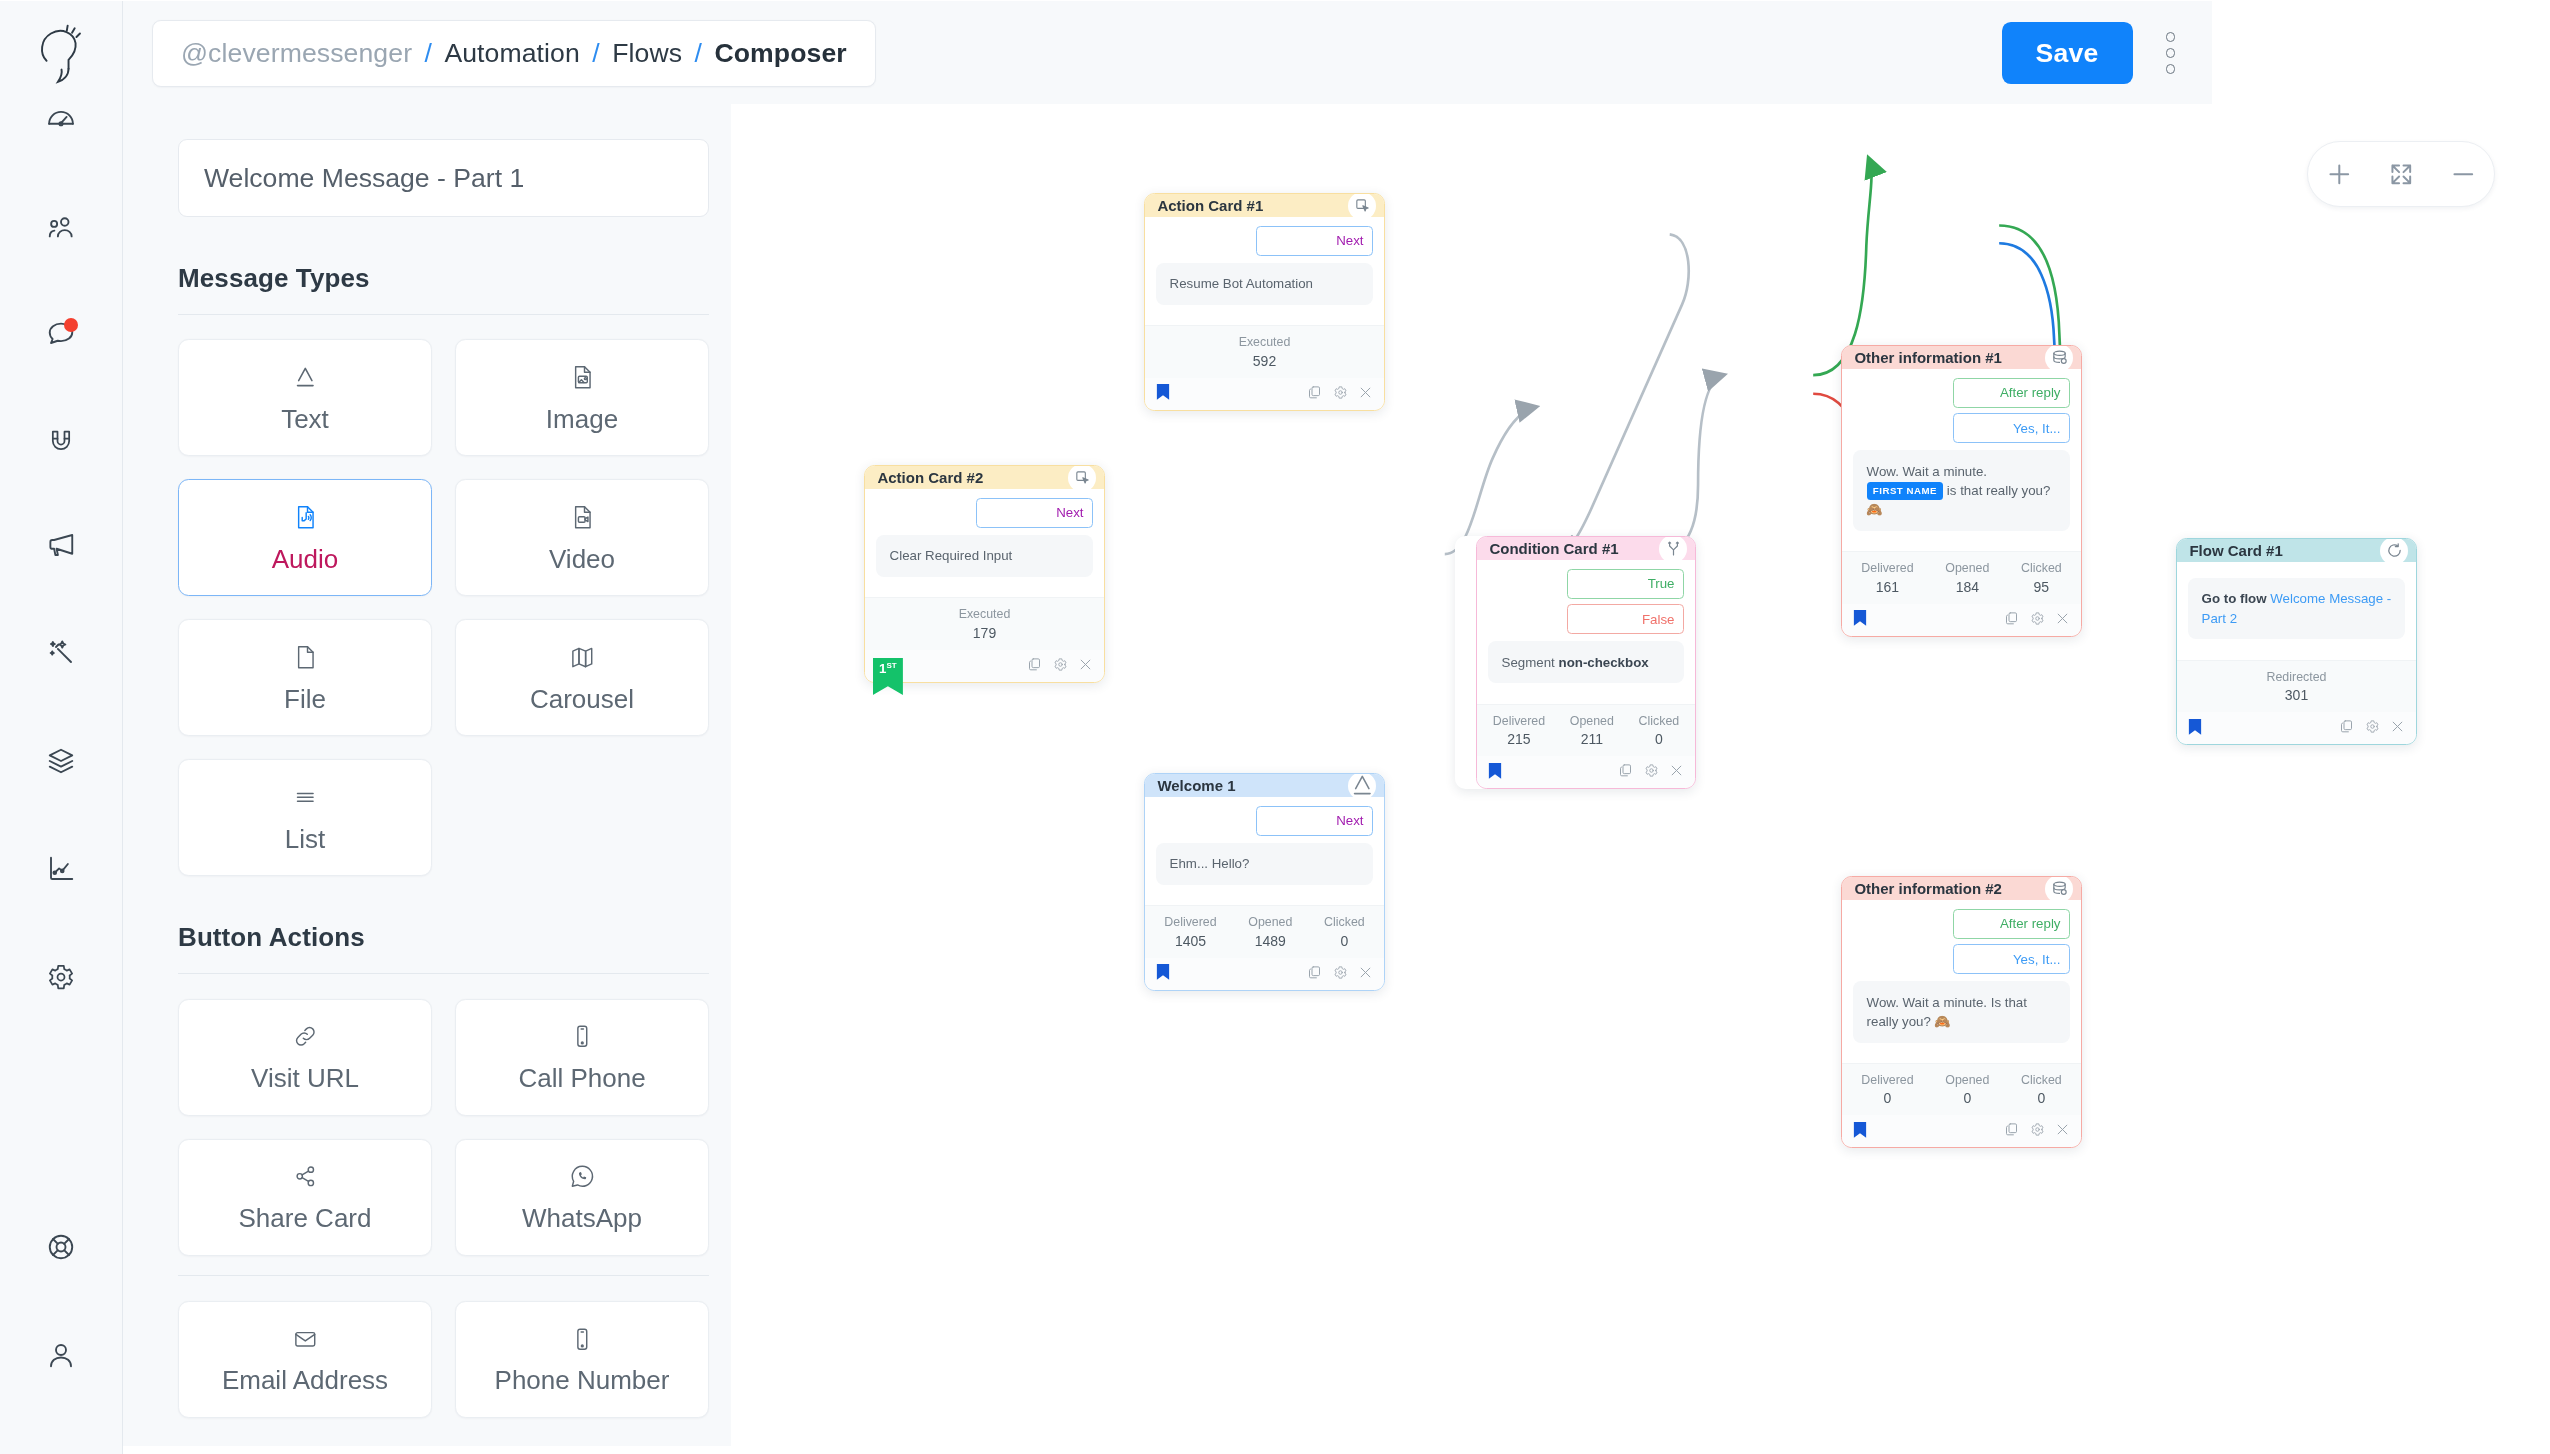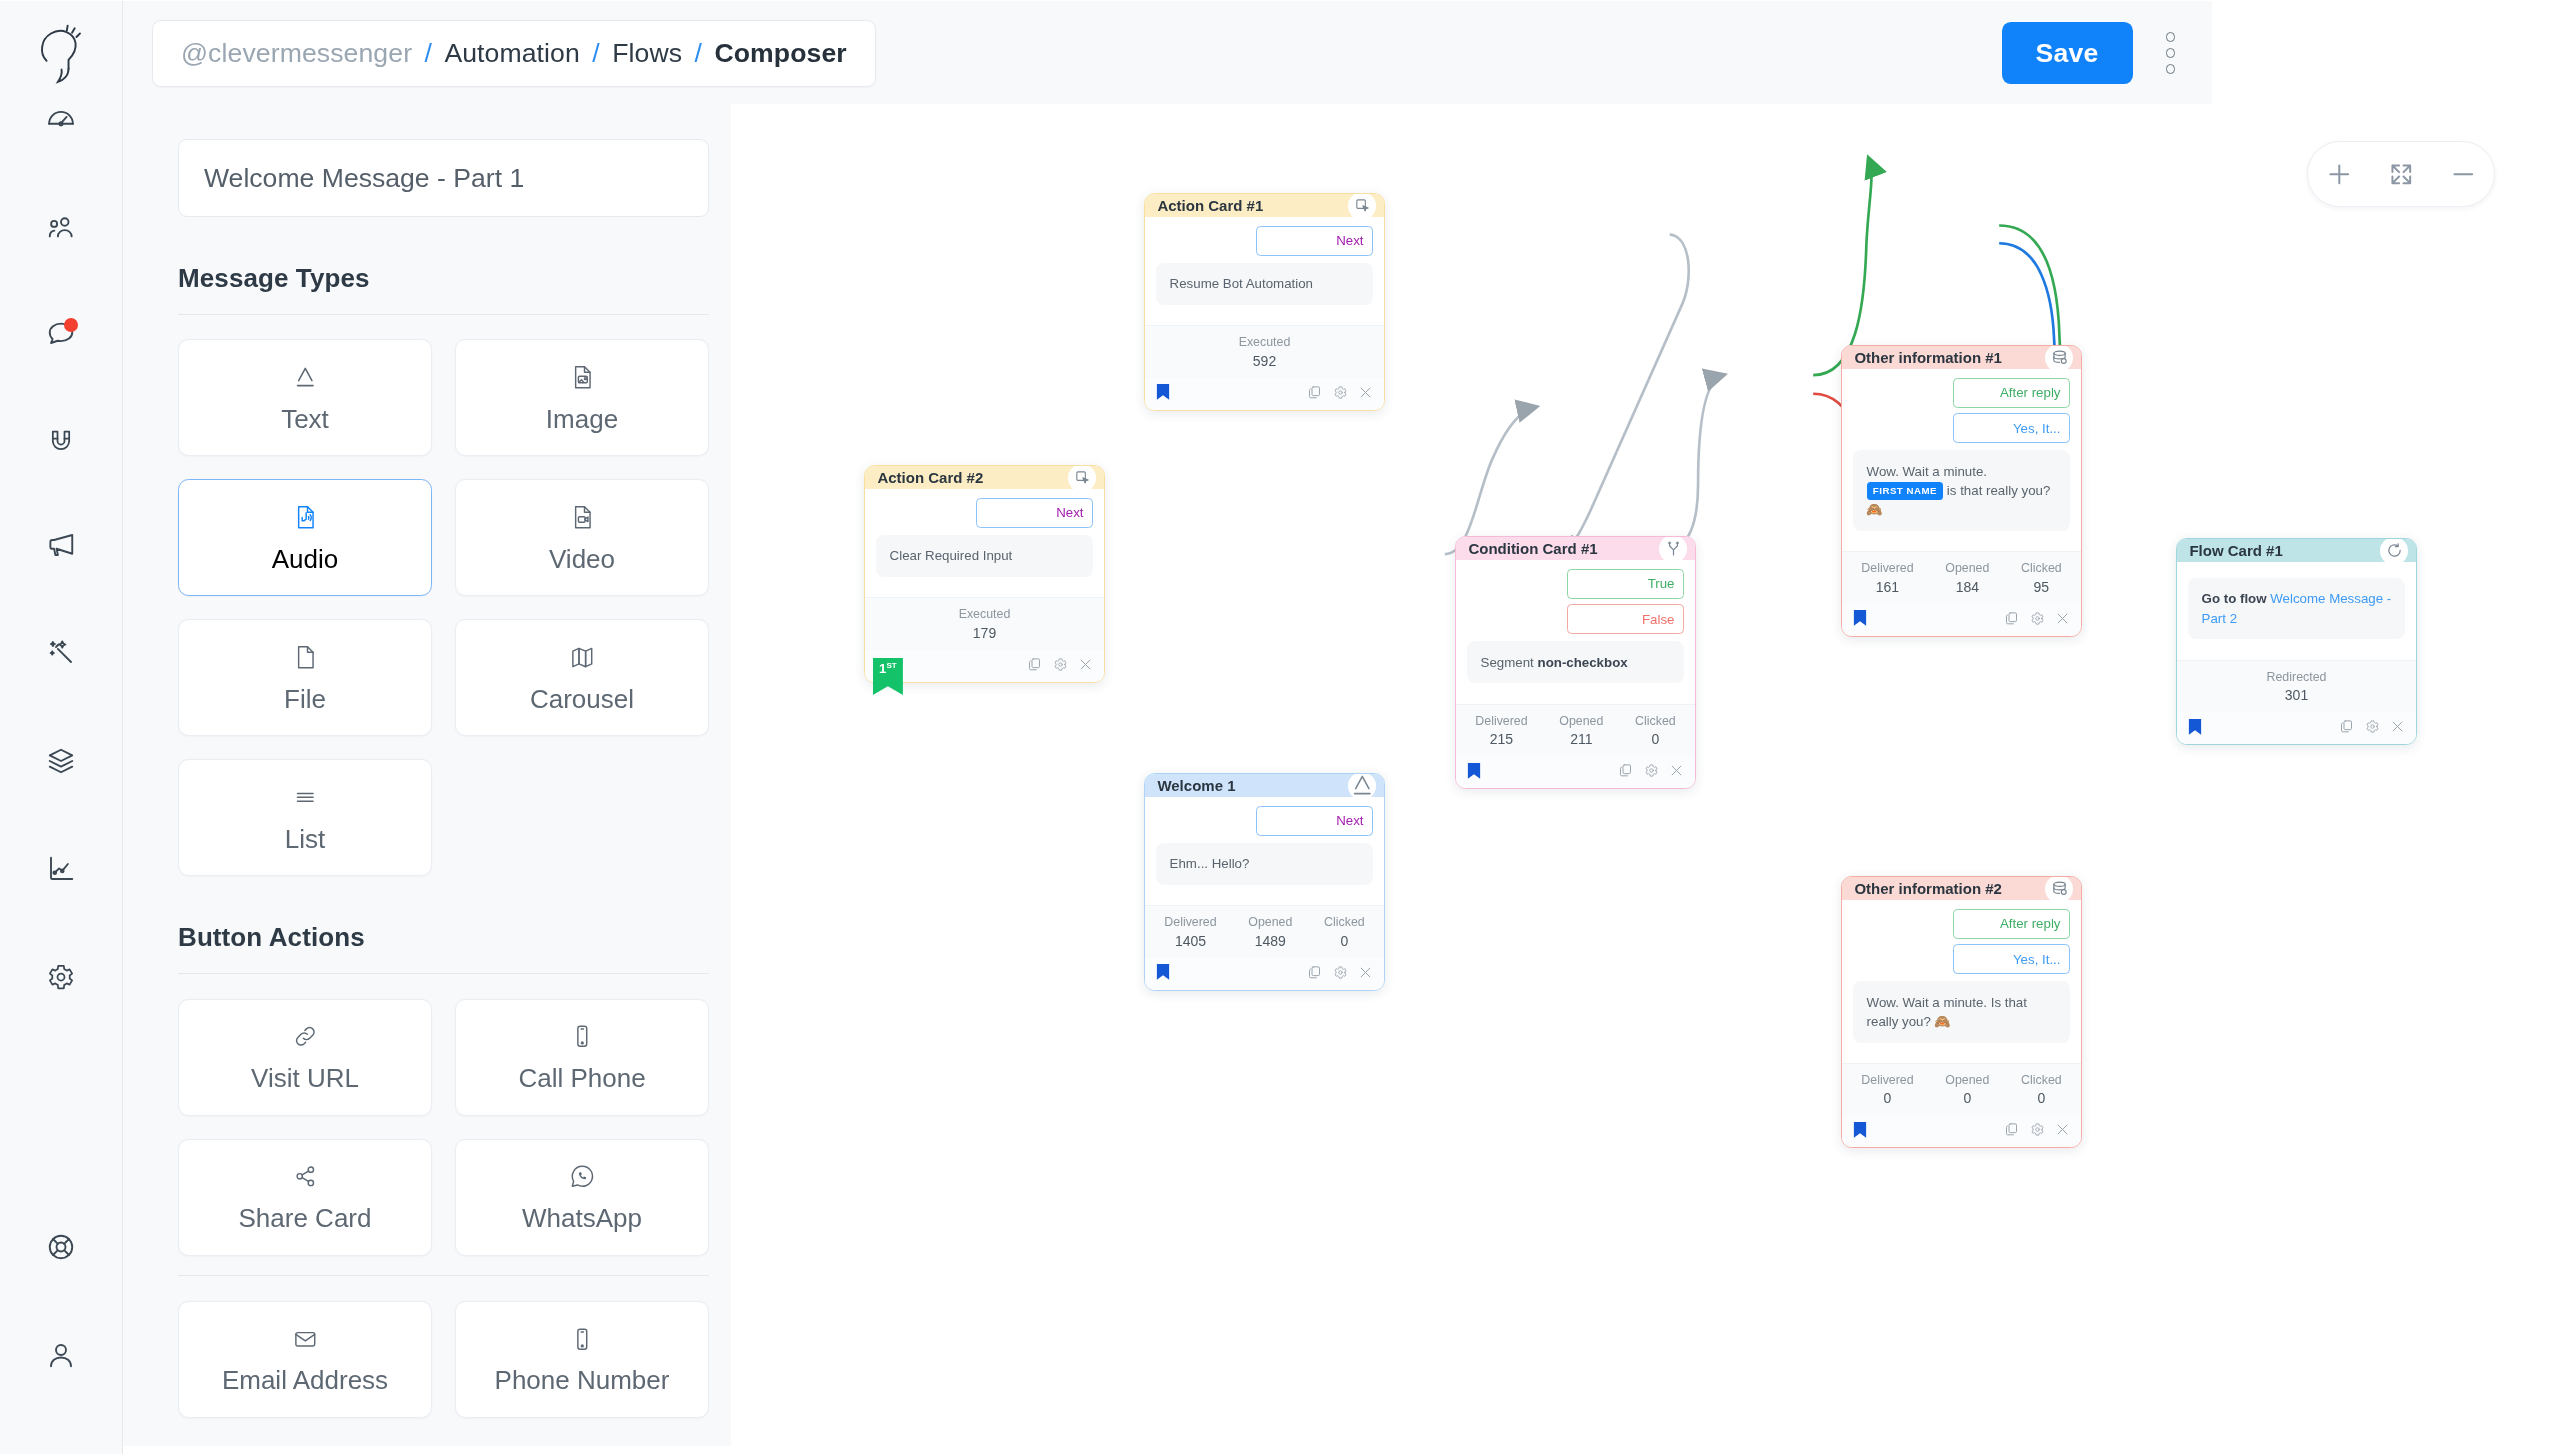--- a/index.html
+++ b/index.html
@@ -92,21 +92,21 @@
   .tile {
     width: 254px; height: 117px; background: #fff;
     border: 0.9px solid #eaeef2; border-radius: 10.6px;
     display: flex; flex-direction: column; align-items: center;
     justify-content: center; gap: 10.6px; cursor: pointer;
     box-shadow: 0 0.9px 1.8px rgba(20,40,60,.035);
   }
   .tile .tile-label { font-size: 26px; color: #5d6873; }
   .tile .tile-icon { color: #5d6873; height: 32px; display:flex; align-items:center; }
   .tile.selected { border: 1.8px solid #7cb6f7; }
-  .tile.selected .tile-label { color: #000000; }
+  .tile.selected .tile-label { color: #be185d; }
   .tile.selected .tile-icon { color: #1083fb; }
 
   
   #canvas {
     position: absolute; left: 731px; top: 104px; width: 1819px; height: 1350px;
     background: #ffffff; overflow: hidden;
   }
   #edges { position:absolute; left:0; top:0; width:1819px; height:1350px; }
 
   #zoom-controls {
@@ -180,21 +180,21 @@
     display: flex; align-items: flex-start; justify-content: center;
     padding-top: 2.7px;
     clip-path: polygon(0 0, 100% 0, 100% 100%, 50% 76%, 0 100%);
     z-index: 12;
   }
   .badge-1st sup { font-size: 8px; }
 
   
   .card.yellow .card-inner { border-color: #f8dfa0; }
   .card.yellow .card-head { background: #fcedc4; }
-  .card.pink .card-inner { border-color: #f6b9d8; }
+  .card.pink .card-inner { border-color: #f6b9d8; margin-left: 21px; }
   .card.pink .card-head { background: #fcdbeb; }
   .card.red .card-inner { border-color: #f6aaa4; }
   .card.red .card-head { background: #fbd9d4; }
   .card.blue .card-inner { border-color: #aed3f7; }
   .card.blue .card-head { background: #cfe4fa; }
   .card.teal .card-inner { border-color: #9ed6dd; }
   .card.teal .card-head { background: #bfe4e8; }
 </style>
 </head>
 <body>

